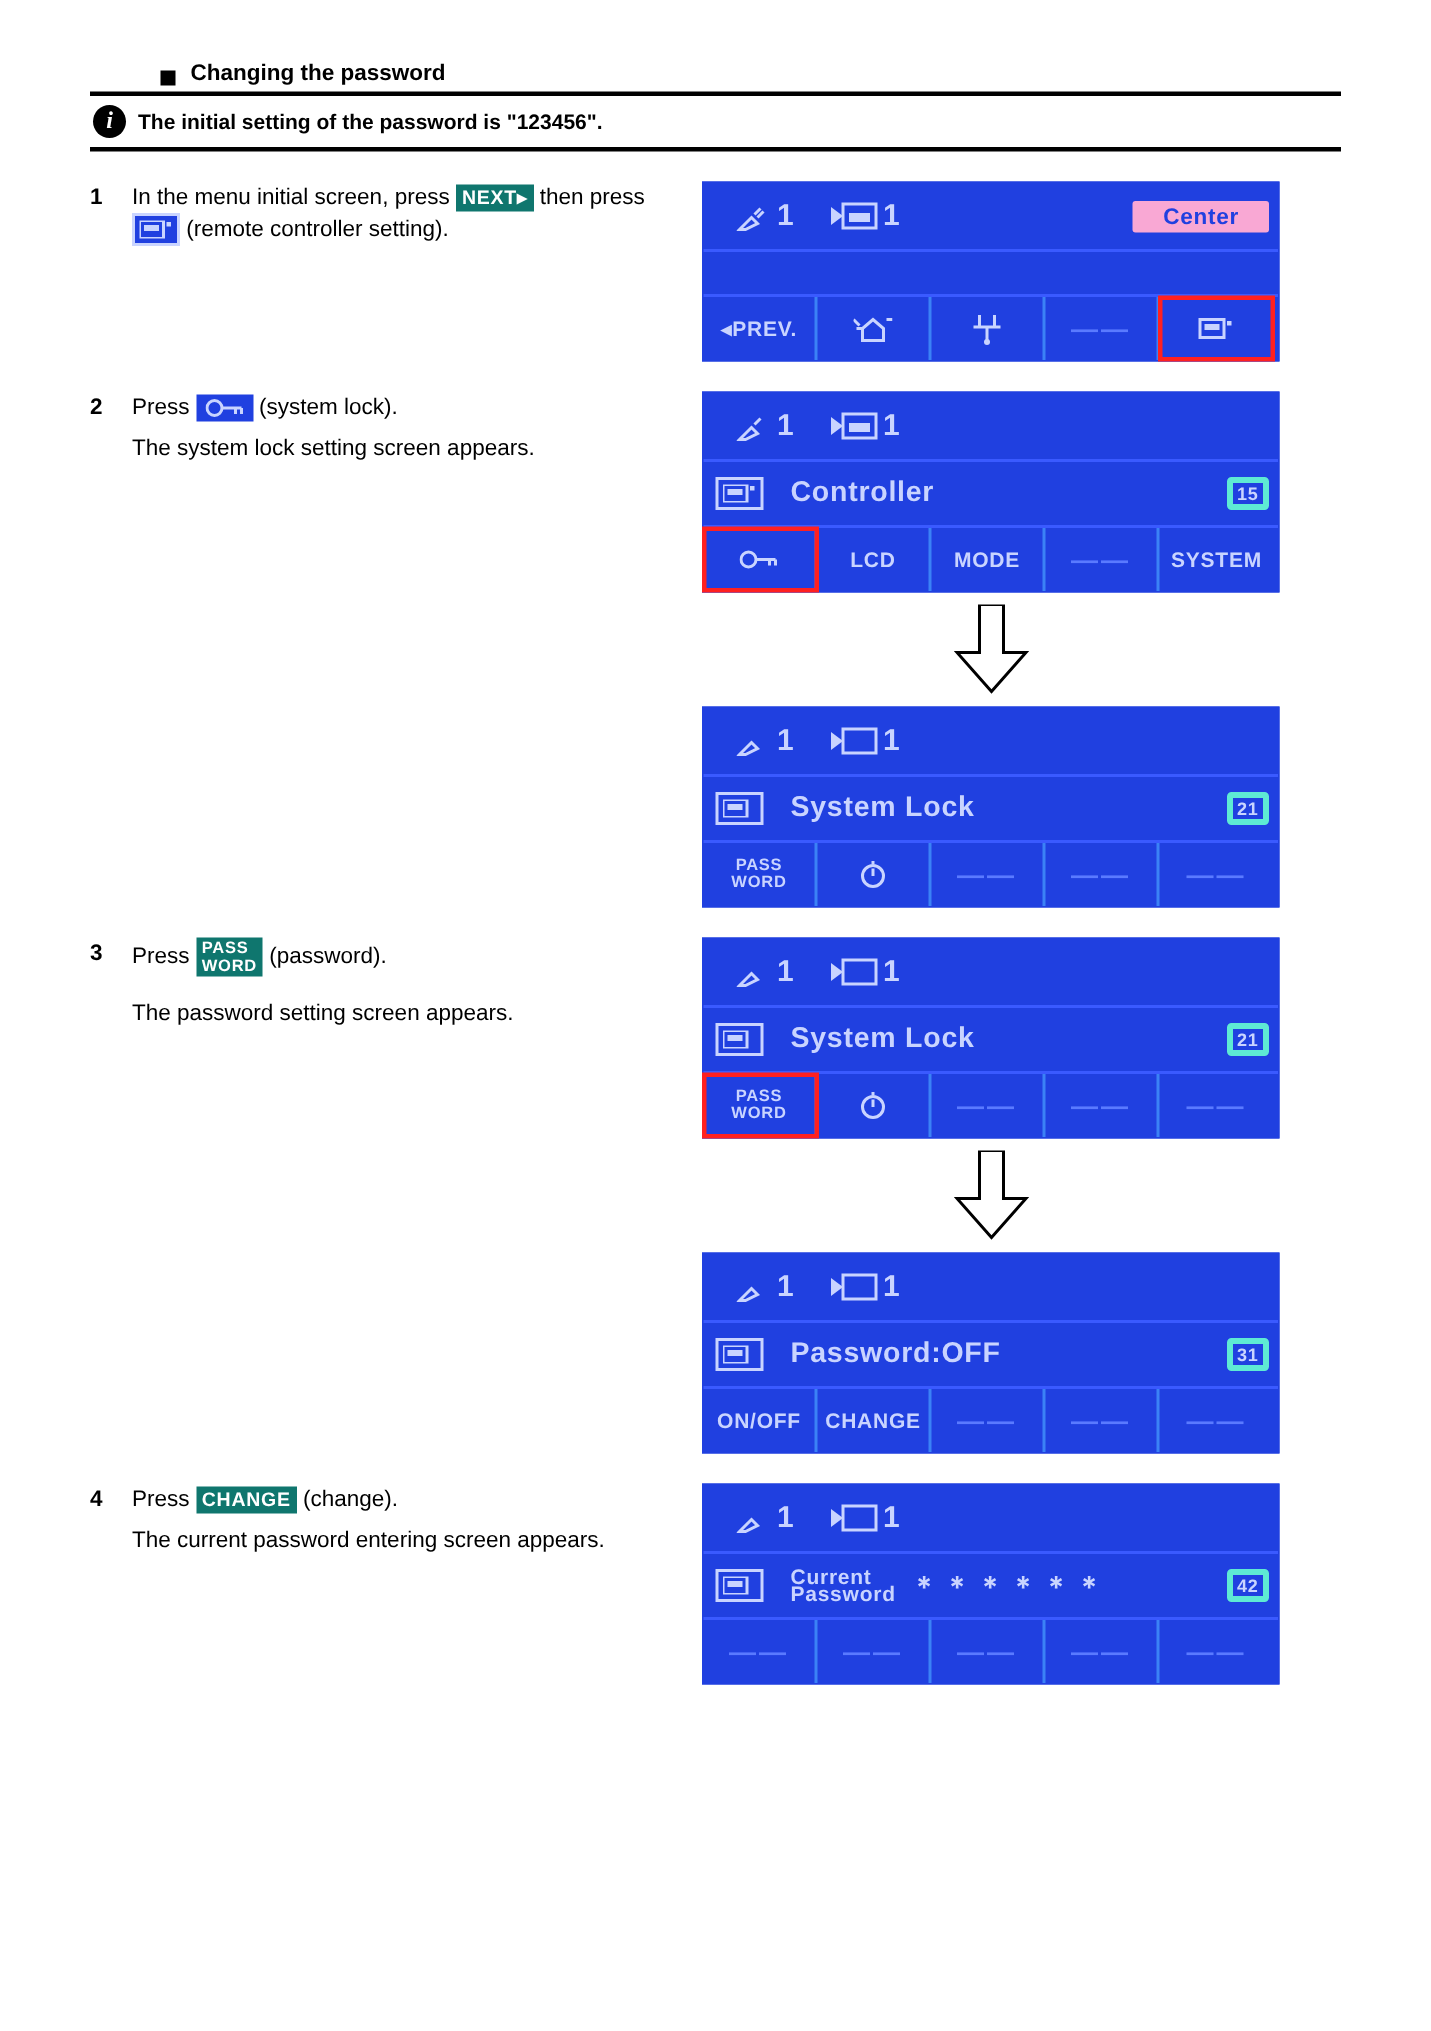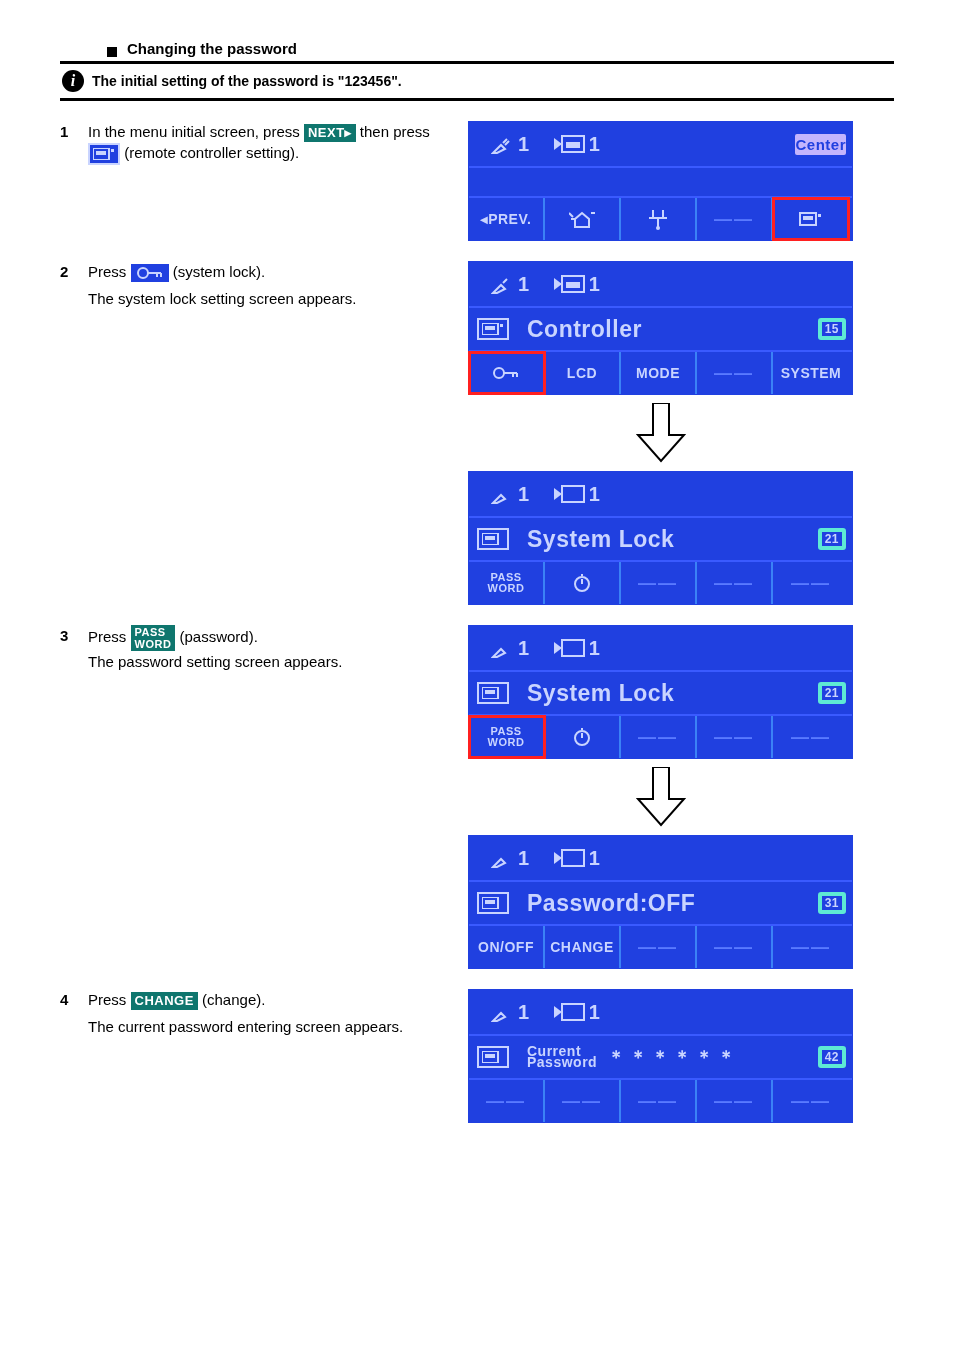--- a/index.html
+++ b/index.html
@@ -45,30 +45,30 @@
   .lcd {
     width: 385px; background: #2040e0; color: #c9d4ff;
     border: 1px solid #2040e0; font-family: "Arial Narrow", Arial, sans-serif;
     font-weight: bold; letter-spacing: 0.5px;
   }
   .lcd .row { display: flex; align-items: center; height: 44px; border-top: 2px solid #3a5aff; }
   .lcd .row.first { border-top: none; }
   .lcd .seg { border-right: 2px solid #3b82f6; height: 100%; display: flex; align-items: center; justify-content: center; font-size: 14px; }
   .lcd .seg.last { border-right: none; }
   .lcd .wide { flex: 1; justify-content: flex-start; padding-left: 8px; gap: 10px; }
-  .lcd .title-text { font-size: 23px; color: #c9d4ff; }
+  .lcd .title-text { font-size: 19px; color: #c9d4ff; }
   .lcd .softkey { width: 76px; font-size: 14px; }
   .lcd .softkey.red { outline: 3px solid #ff2020; outline-offset: -2px; }
   .lcd .boxnum {
     border: 4px solid #5eead4; border-radius: 3px;
     font-size: 12px; padding: 0 3px; color: #c9d4ff;
     margin-left: auto; margin-right: 6px;
   }
   .lcd .center-btn {
-    background: #c4b5fd; color: #2040e0; padding: 2px 0;
+    background: #f9a8d4; color: #2040e0; padding: 2px 20px;
     border-radius: 2px; font-size: 15px; margin-right: 6px; margin-left: auto;
   }
   .lcd .passwrd { font-size: 11px; line-height: 11px; text-align: center; }
   .lcd .passwrd span { display: block; }
   .lcd .dash { color: #5a7aff; font-size: 18px; letter-spacing: 2px; }
   .arrow-down { display: flex; justify-content: center; margin: 8px 0; }
   .arrow-down svg { display: block; }
   .lcd .hdr-icons { display: flex; align-items: center; gap: 24px; padding-left: 14px; height: 100%; }
   .icon-sat, .icon-cam { display: flex; align-items: center; gap: 3px; }
   .icon-sat svg, .icon-cam svg { display:block; }
@@ -290,21 +290,21 @@
     </div>
   </div>
 </div>
 
 <div class="step-row">
   <div class="step-num">3</div>
   <div class="step-body">
     <span>Press </span>
     <span class="inline-tag small"><span>PASS</span><br><span>WORD</span></span>
     <span> (password).</span>
-    <div style="margin-top:0">The password setting screen appears.</div>
+    <div style="margin-top:14px">The password setting screen appears.</div>
   </div>
   <div class="side-screens">
 
     <div class="lcd">
       <div class="row first">
           <div class="seg wide last">
         <div class="hdr-icons">
           <div class="icon-sat">
                 <svg width="24" height="22" viewBox="0 0 24 22">
                   <path d="M2 20 L10 12 L14 16 L6 20 Z" stroke="#c9d4ff" stroke-width="2" fill="none"></path>

